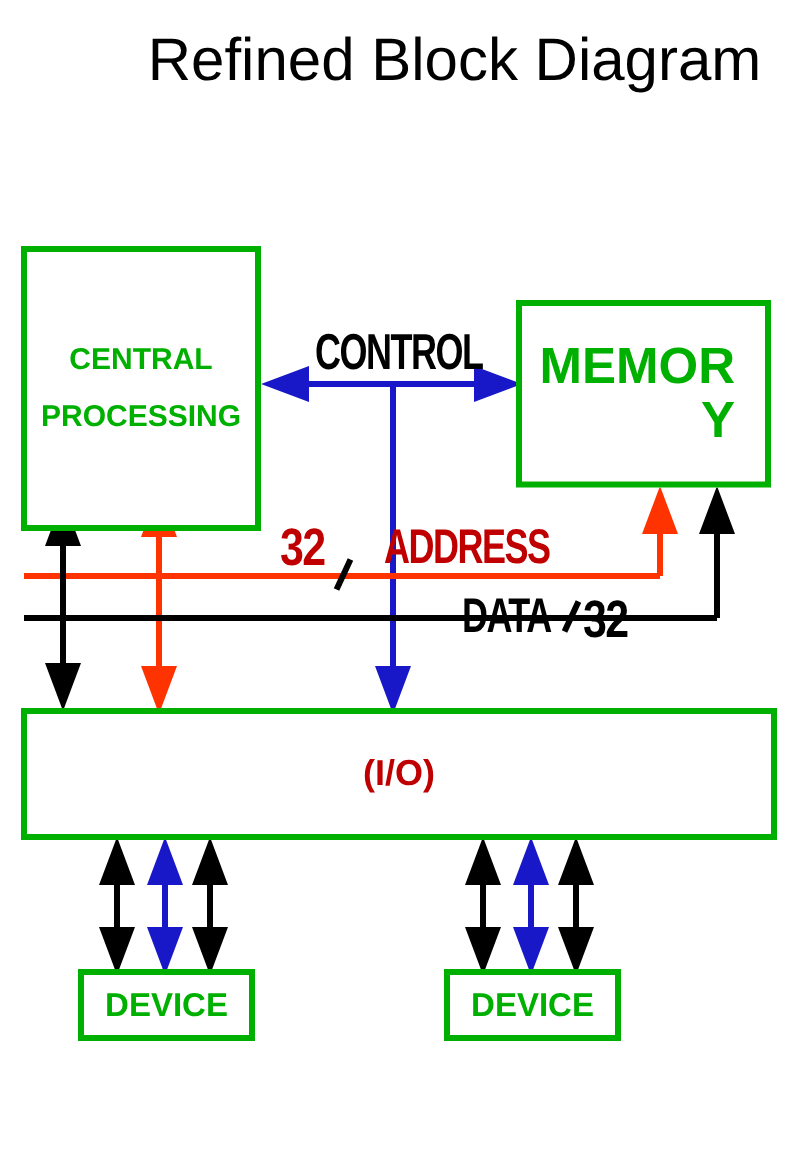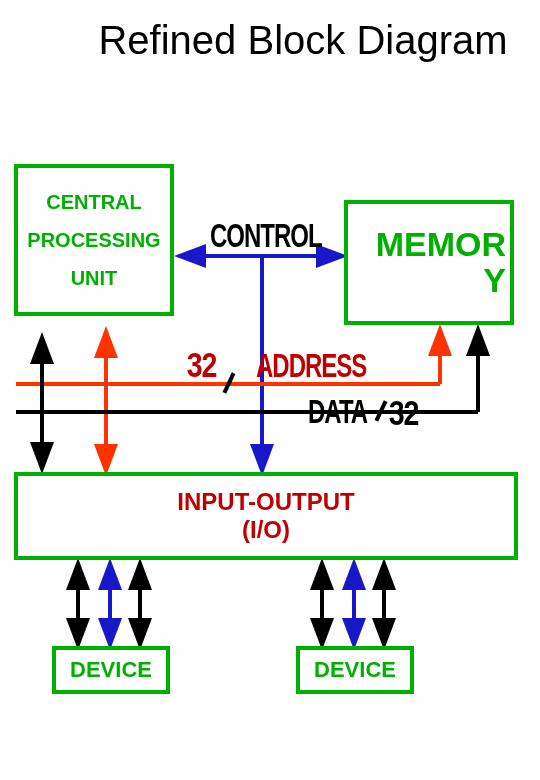--- a/index.html
+++ b/index.html
@@ -29,22 +29,22 @@
     text-align: center;
     font-family: Arial, Helvetica, sans-serif;
     font-weight: bold;
     color: #00b000;
     display: flex;
     flex-direction: column;
     justify-content: center;
     align-items: center;
     box-sizing: border-box;
   }
-  .cpu { left: 14px; top: 164px; width: 160px; height: 152px; font-size: 20px; line-height: 1.9; }
-  .mem { left: 344px; top: 200px; width: 170px; height: 125px; font-size: 34px; line-height: 1.05; align-items: flex-end; padding-right: 4px;}
+  .cpu { left: 14px; top: 164px; width: 160px; height: 190px; font-size: 20px; line-height: 1.9; }
+  .mem { left: 344px; top: 200px; width: 170px; height: 125px; font-size: 34px; line-height: 1.05; align-items: flex-end; padding-right: 20px;}
   .io  { left: 14px;  top: 472px; width: 504px; height: 88px; font-size: 24px; color:#c00000;}
   .dev1{ left: 52px;  top: 646px; width: 118px; height: 48px; font-size: 22px; }
   .dev2{ left: 296px; top: 646px; width: 118px; height: 48px; font-size: 22px; }
 
   .label {
     position: absolute;
     font-family: "Arial Narrow", Arial, sans-serif;
     font-weight: 800;
     font-size: 24px;
     letter-spacing: -1px;
@@ -117,30 +117,28 @@
   <line x1="140" y1="566" x2="140" y2="642" stroke="#000" stroke-width="4" marker-start="url(#arBs)" marker-end="url(#arB)"></line>
 
   <line x1="322" y1="566" x2="322" y2="642" stroke="#000" stroke-width="4" marker-start="url(#arBs)" marker-end="url(#arB)"></line>
   <line x1="354" y1="566" x2="354" y2="642" stroke="#1818c8" stroke-width="4" marker-start="url(#arBlueS)" marker-end="url(#arBlue)"></line>
   <line x1="384" y1="566" x2="384" y2="642" stroke="#000" stroke-width="4" marker-start="url(#arBs)" marker-end="url(#arB)"></line>
 </svg>
 
 <div class="box cpu">
   <div>CENTRAL</div>
   <div>PROCESSING</div>
-  <div>UNIT</div>
 </div>
 
 <div class="box mem">
   <div>MEMOR</div>
   <div>Y</div>
 </div>
 
 <div class="box io">
-  <div>INPUT-OUTPUT</div>
   <div>(I/O)</div>
 </div>
 
 <div class="box dev1">DEVICE</div>
 <div class="box dev2">DEVICE</div>
 
 <div class="label control-lbl">CONTROL</div>
 <div class="label address-lbl">ADDRESS</div>
 <div class="label data-lbl">DATA</div>
 <div class="label n32a">32</div>

